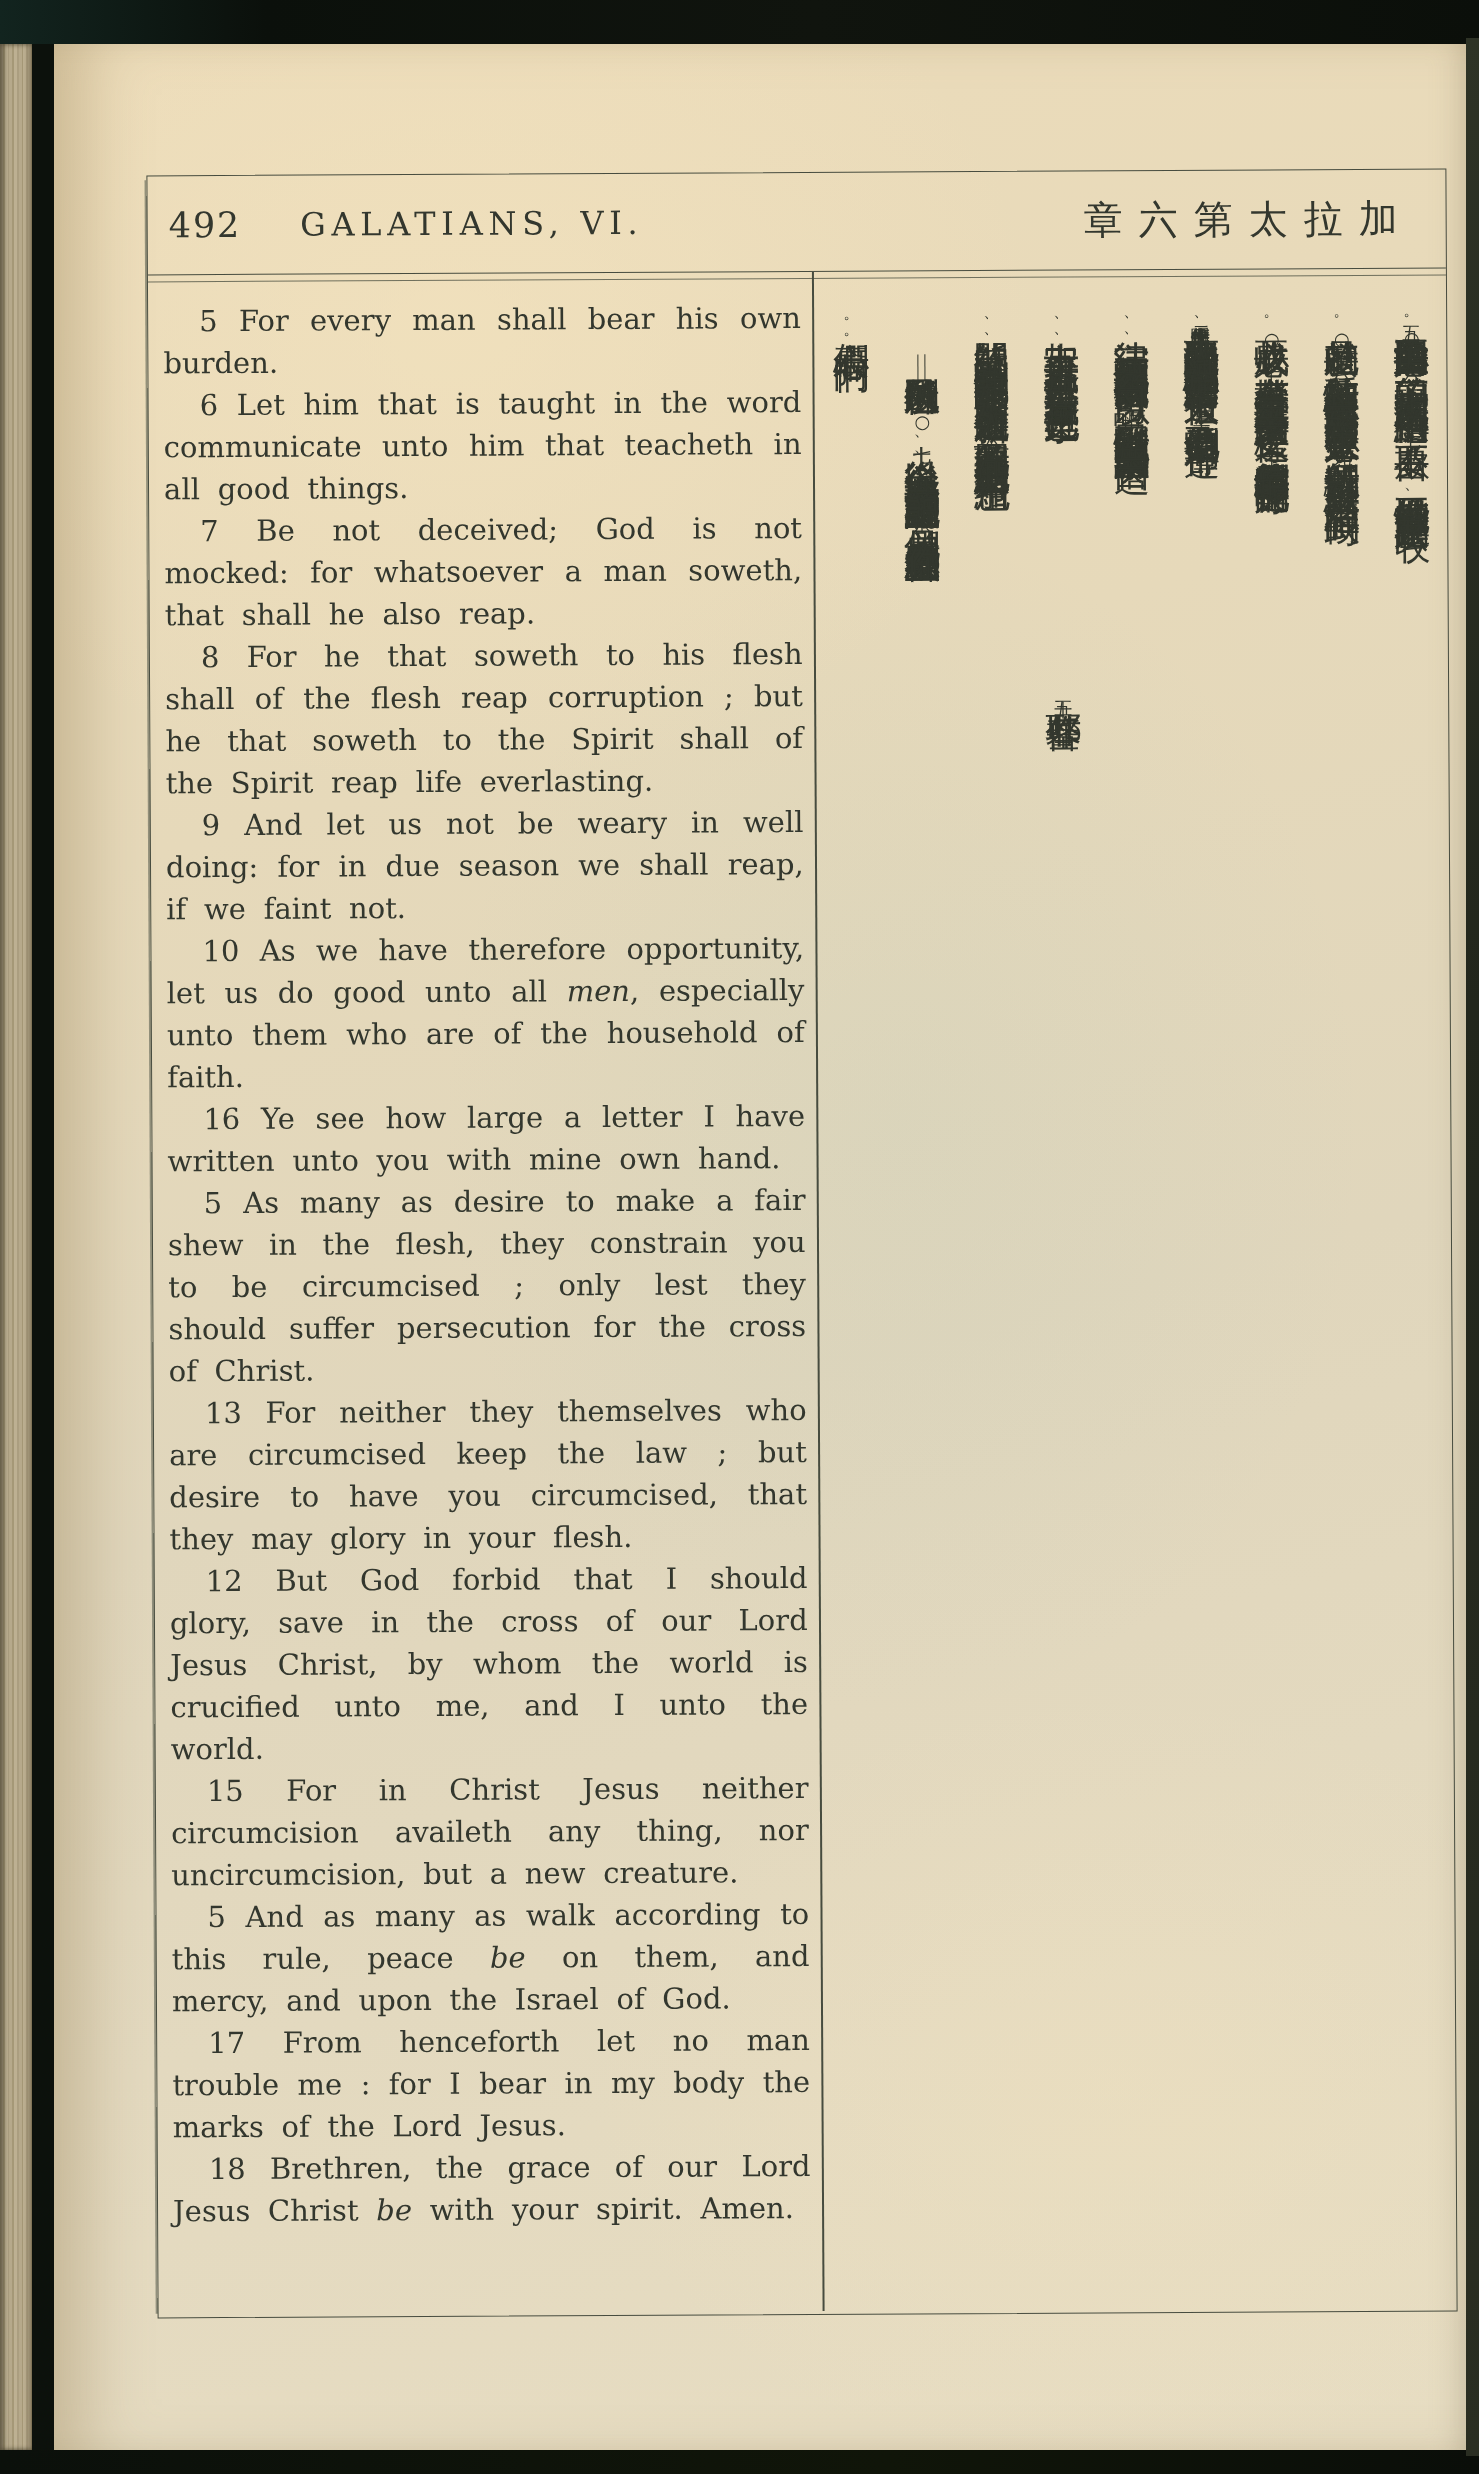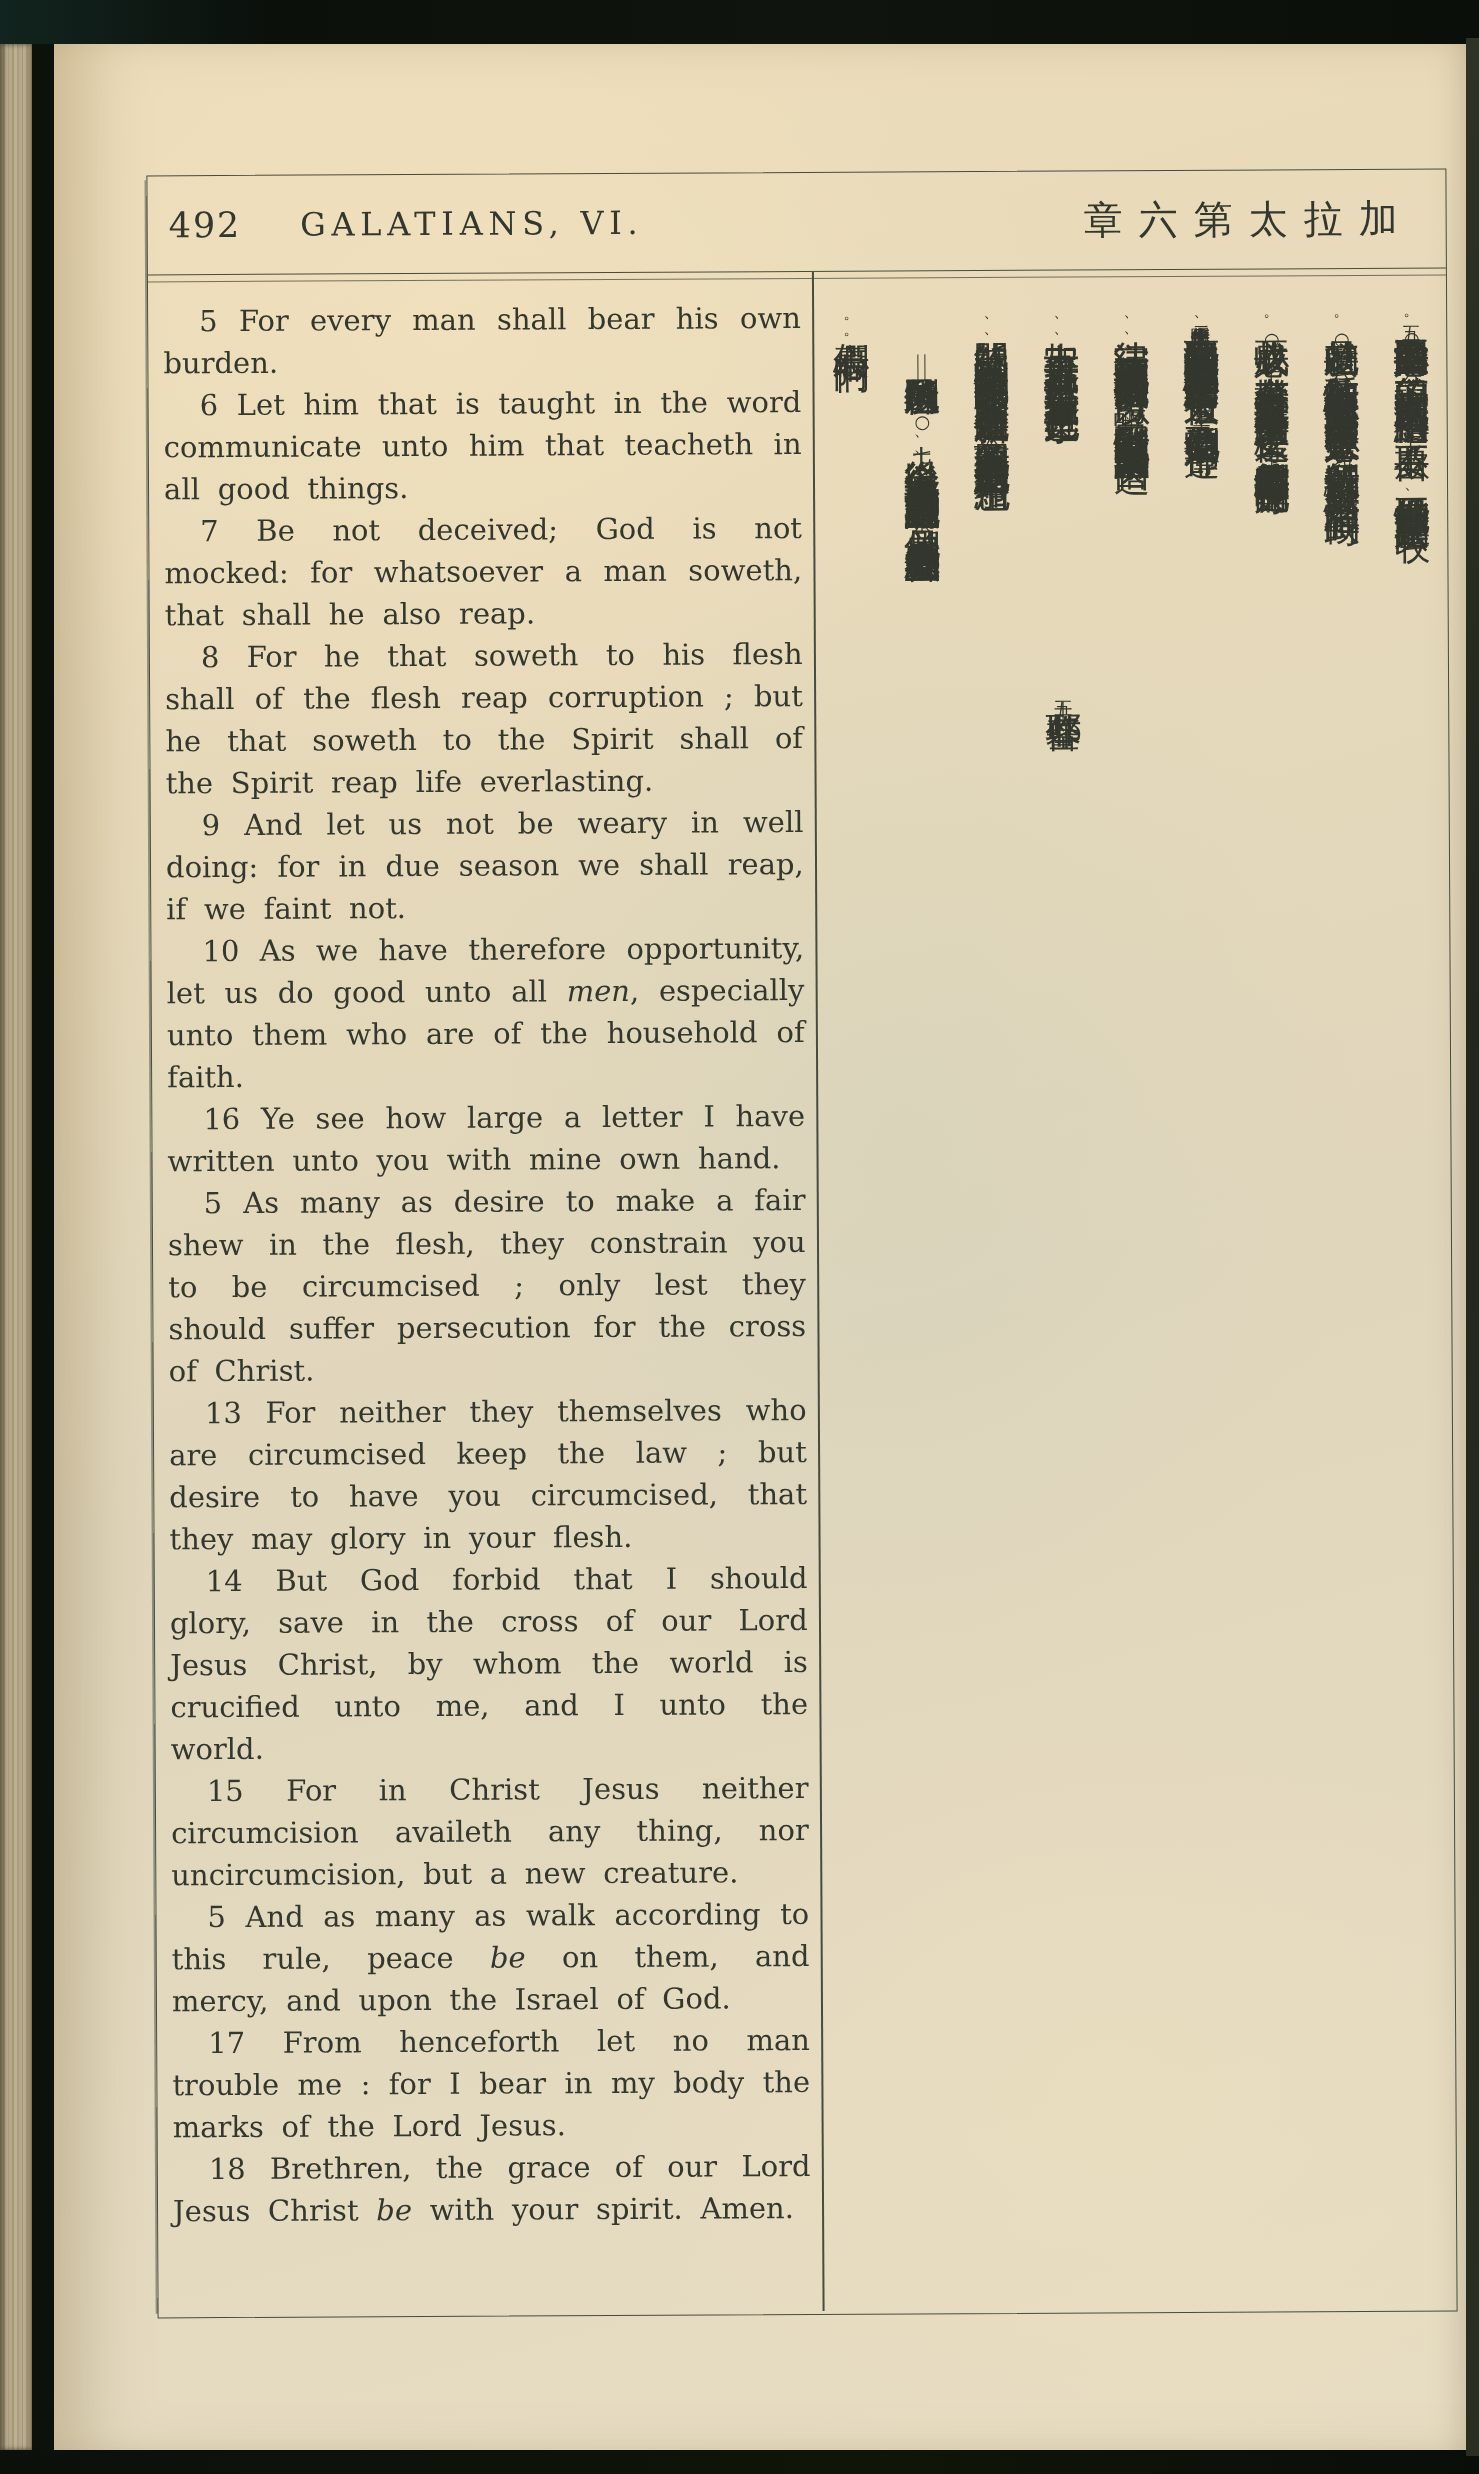--- a/index.html
+++ b/index.html
@@ -70,21 +70,21 @@
         <div class="english" id="english">
             <p class="verse"><span class="vnum">5 </span><span>For every man shall bear his own burden.</span></p>
             <p class="verse"><span class="vnum">6 </span><span>Let him that is taught in the word communicate unto him that teacheth in all good things.</span></p>
             <p class="verse"><span class="vnum">7 </span><span>Be not deceived; God is not mocked: for whatsoever a man soweth, that shall he also reap.</span></p>
             <p class="verse"><span class="vnum">8 </span><span>For he that soweth to his flesh shall of the flesh reap corruption ; but he that soweth to the Spirit shall of the Spirit reap life everlasting.</span></p>
             <p class="verse"><span class="vnum">9 </span><span>And let us not be weary in well doing: for in due season we shall reap, if we faint not.</span></p>
             <p class="verse"><span class="vnum">10 </span><span>As we have therefore opportunity, let us do good unto all </span><em>men</em><span>, especially unto them who are of the household of faith.</span></p>
             <p class="verse"><span class="vnum">16 </span><span>Ye see how large a letter I have written unto you with mine own hand.</span></p>
             <p class="verse"><span class="vnum">5 </span><span>As many as desire to make a fair shew in the flesh, they constrain you to be circumcised ; only lest they should suffer persecution for the cross of Christ.</span></p>
             <p class="verse"><span class="vnum">13 </span><span>For neither they themselves who are circumcised keep the law ; but desire to have you circumcised, that they may glory in your flesh.</span></p>
-            <p class="verse"><span class="vnum">14 </span><span>But God forbid that I should glory, save in the cross of our Lord Jesus Christ, by whom the world is crucified unto me, and I unto the world.</span></p>
+            <p class="verse"><span class="vnum">12 </span><span>But God forbid that I should glory, save in the cross of our Lord Jesus Christ, by whom the world is crucified unto me, and I unto the world.</span></p>
             <p class="verse"><span class="vnum">15 </span><span>For in Christ Jesus neither circumcision availeth any thing, nor uncircumcision, but a new creature.</span></p>
             <p class="verse"><span class="vnum">5 </span><span>And as many as walk according to this rule, peace </span><em>be</em><span> on them, and mercy, and upon the Israel of God.</span></p>
             <p class="verse"><span class="vnum">17 </span><span>From henceforth let no man trouble me : for I bear in my body the marks of the Lord Jesus.</span></p>
             <p class="verse"><span class="vnum">18 </span><span>Brethren, the grace of our Lord Jesus Christ </span><em>be</em><span> with your spirit.  Amen.</span></p>
           </div>
         <div class="vdivider"></div>
         <div class="cjk" id="cjk">
             <div class="col"><span class="vm">五</span><span class="t"><span>因</span><span>爲</span><span>各</span><span>人</span><span>必</span><span>要</span><span>擔</span><span>當</span><span>自</span><span>己</span><span>的</span><span>重</span><span>擔</span><span class="p">。</span></span><span class="vm">○六</span><span class="t"><span>學</span><span>道</span><span>的</span><span class="p">、</span><span>應</span><span>當</span><span>把</span><span>一</span><span>切</span><span>的</span><span>需</span><span>用</span><span class="p">、</span><span>供</span><span>給</span><span>傳</span><span>道</span><span>的</span><span class="p">。</span></span><span class="vm">○七</span><span class="t"><span>不</span><span>要</span><span>自</span><span>欺</span><span class="p">、</span><span>　</span><span>神</span><span>是</span><span>不</span><span>能</span><span>侮</span><span>慢</span><span>的</span><span class="p">、</span><span>人</span><span>種</span><span>的</span><span>是</span><span>甚</span><span>麼</span><span class="p">、</span><span>收</span></span></div>
             <div class="col"><span class="t"><span>的</span><span>就</span><span>是</span><span>甚</span><span>麼</span><span class="p">。</span></span><span class="vm">○八</span><span class="t"><span>若</span><span>爲</span><span>情</span><span>欲</span><span>種</span><span>的</span><span class="p">、</span><span>必</span><span>從</span><span>情</span><span>欲</span><span>收</span><span>滅</span><span>亡</span><span class="p">、</span><span>爲</span><span>聖</span><span>靈</span><span>種</span><span>的</span><span class="p">、</span><span>必</span><span>從</span><span>聖</span><span>靈</span><span>收</span><span>永</span><span>生</span><span class="p">。</span></span><span class="vm">○九</span><span class="t"><span>所</span><span>以</span><span>我</span><span>們</span><span>行</span><span>善</span><span class="p">、</span><span>不</span><span>可</span><span>疎</span><span>懈</span><span class="p">、</span><span>若</span><span>不</span><span>怠</span><span>惰</span><span class="p">、</span><span>到</span><span>了</span><span>時</span><span>候</span><span class="p">、</span></span></div>
             <div class="col"><span class="t"><span>必</span><span>要</span><span>收</span><span>成</span><span class="p">。</span></span><span class="vm">○十</span><span class="t"><span>若</span><span>有</span><span>機</span><span>會</span><span class="p">、</span><span>就</span><span>應</span><span>當</span><span>向</span><span>衆</span><span>人</span><span>行</span><span>善</span><span class="p">、</span><span>待</span><span>信</span><span>主</span><span>的</span><span>一</span><span>家</span><span>人</span><span class="p">、</span><span>更</span><span>要</span><span>這</span><span>樣</span><span class="p">。</span></span><span class="vm">○十一</span><span class="t"><span>你</span><span>們</span><span>看</span><span>我</span><span>親</span><span>手</span><span>給</span><span>你</span><span>們</span><span>寫</span><span>的</span><span>這</span><span>封</span><span>信</span><span class="p">、</span><span>是</span><span>何</span><span>等</span><span>的</span><span>長</span><span>呢</span><span class="p">。</span></span><span class="nt">或</span></div>

